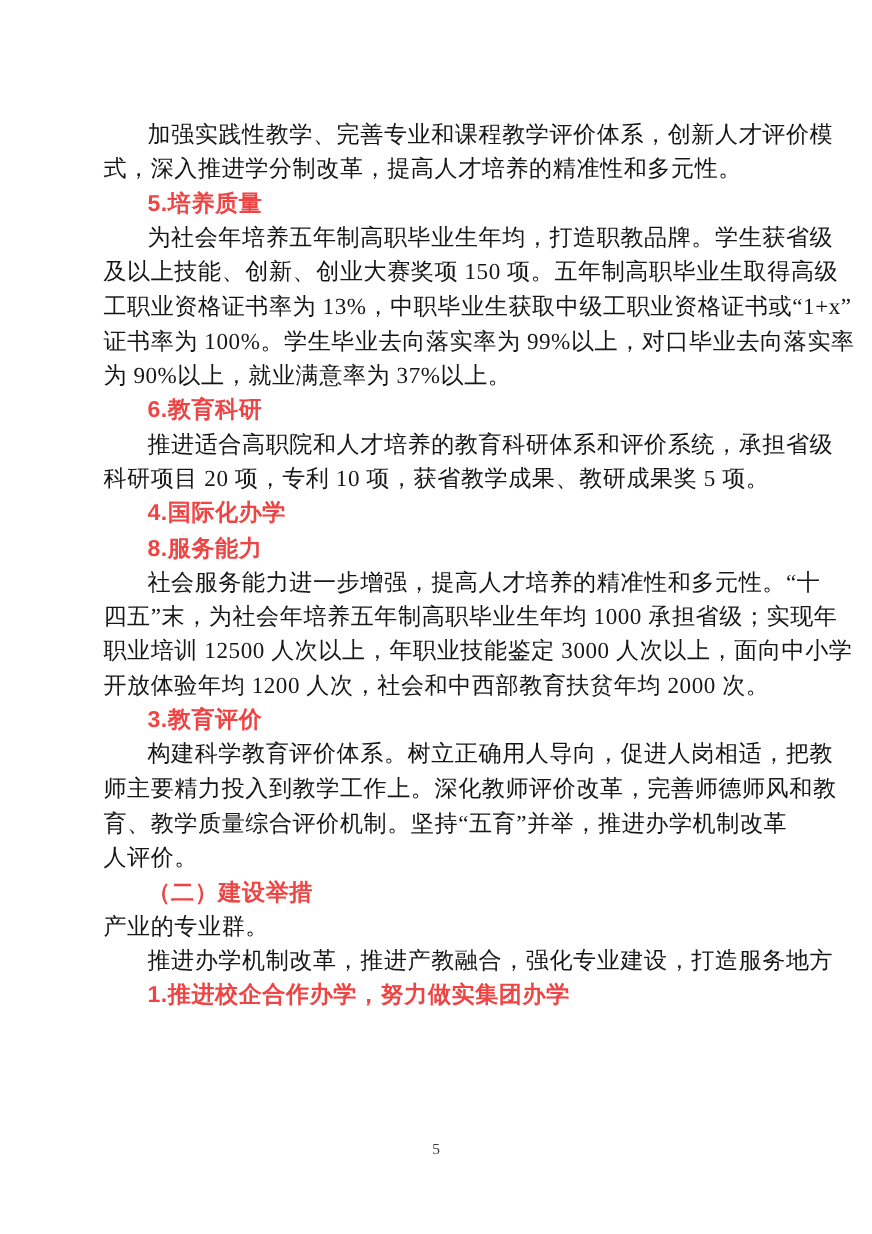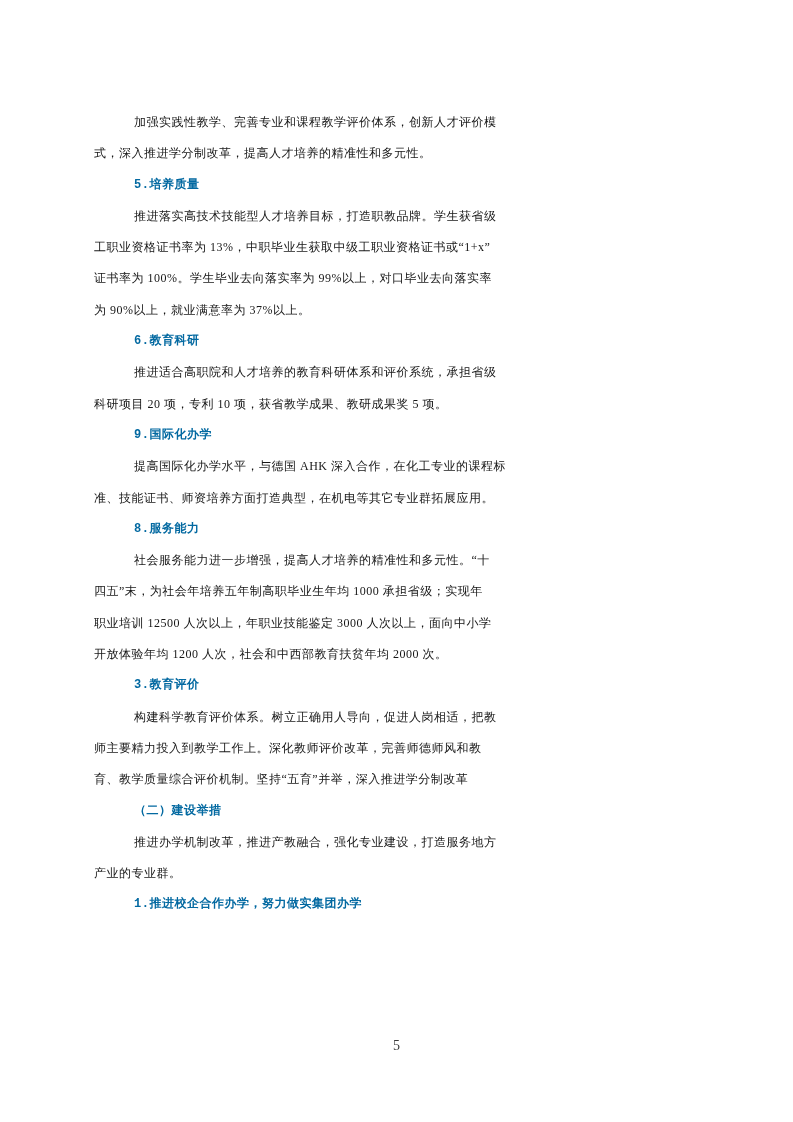--- a/index.html
+++ b/index.html
@@ -13,34 +13,34 @@
     font-family: "Liberation Serif", serif;
   }
   .content {
     position: absolute;
     left: 94px;
     top: 107px;
     width: 640px;
   }
   .line {
     display: block;
-    font-size: 12px;
+    font-size: 21px;
     height: 31.3px;
     line-height: 31.3px;
     letter-spacing: 0.5px;
     white-space: nowrap;
     color: #161616;
     font-family: "Liberation Serif", "DejaVu Serif", serif;
     text-align: left;
   }
   .line.indent { padding-left: 40px; }
   .line.heading {
     font-weight: 700;
-    font-family: Liberation Mono, monospace;
-    color: #0369a1;
+    font-family: Liberation Sans, sans-serif;
+    color: #ef4444;
   }
   .page-number {
     position: absolute;
     top: 1036px;
     left: 0;
     width: 100%;
     text-align: center;
     font-size: 14px;
     line-height: 20px;
     color: #3a3a3a;
@@ -56,72 +56,70 @@
     <div>
       <div class="line indent">加强实践性教学、完善专业和课程教学评价体系，创新人才评价模</div>
       <div class="line">式，深入推进学分制改革，提高人才培养的精准性和多元性。</div>
     </div>
 
     <div>
       <div class="line heading indent">5.培养质量</div>
     </div>
 
     <div>
-      <div class="line indent">推进落实高技术技能型人才培养目标，打造职教品牌。学生获省级</div>
+      <div class="line indent">为社会年培养五年制高职毕业生年均，打造职教品牌。学生获省级</div>
+      <div class="line">及以上技能、创新、创业大赛奖项 150 项。五年制高职毕业生取得高级</div>
       <div class="line">工职业资格证书率为 13%，中职毕业生获取中级工职业资格证书或“1+x”</div>
       <div class="line">证书率为 100%。学生毕业去向落实率为 99%以上，对口毕业去向落实率</div>
       <div class="line">为 90%以上，就业满意率为 37%以上。</div>
     </div>
 
     <div>
       <div class="line heading indent">6.教育科研</div>
     </div>
 
     <div>
       <div class="line indent">推进适合高职院和人才培养的教育科研体系和评价系统，承担省级</div>
       <div class="line">科研项目 20 项，专利 10 项，获省教学成果、教研成果奖 5 项。</div>
     </div>
 
     <div>
-      <div class="line heading indent">9.国际化办学</div>
+      <div class="line heading indent">4.国际化办学</div>
     </div>
 
-    <div>
-      <div class="line indent">提高国际化办学水平，与德国 AHK 深入合作，在化工专业的课程标</div>
-      <div class="line">准、技能证书、师资培养方面打造典型，在机电等其它专业群拓展应用。</div>
-    </div>
 
     <div>
       <div class="line heading indent">8.服务能力</div>
     </div>
 
     <div>
       <div class="line indent">社会服务能力进一步增强，提高人才培养的精准性和多元性。“十</div>
       <div class="line">四五”末，为社会年培养五年制高职毕业生年均 1000 承担省级；实现年</div>
       <div class="line">职业培训 12500 人次以上，年职业技能鉴定 3000 人次以上，面向中小学</div>
       <div class="line">开放体验年均 1200 人次，社会和中西部教育扶贫年均 2000 次。</div>
     </div>
 
     <div>
       <div class="line heading indent">3.教育评价</div>
     </div>
 
     <div>
       <div class="line indent">构建科学教育评价体系。树立正确用人导向，促进人岗相适，把教</div>
       <div class="line">师主要精力投入到教学工作上。深化教师评价改革，完善师德师风和教</div>
-      <div class="line">育、教学质量综合评价机制。坚持“五育”并举，深入推进学分制改革</div>
+      <div class="line">育、教学质量综合评价机制。坚持“五育”并举，推进办学机制改革</div>
+      <div class="line">人评价。</div>
     </div>
 
     <div>
       <div class="line heading indent">（二）建设举措</div>
     </div>
 
     <div>
+      <div class="line">产业的专业群。</div>
       <div class="line indent">推进办学机制改革，推进产教融合，强化专业建设，打造服务地方</div>
-      <div class="line">产业的专业群。</div>
     </div>
 
     <div>
       <div class="line heading indent">1.推进校企合作办学，努力做实集团办学</div>
     </div>
 
   </div>
 
   <div class="page-number">5</div>
 </div>

